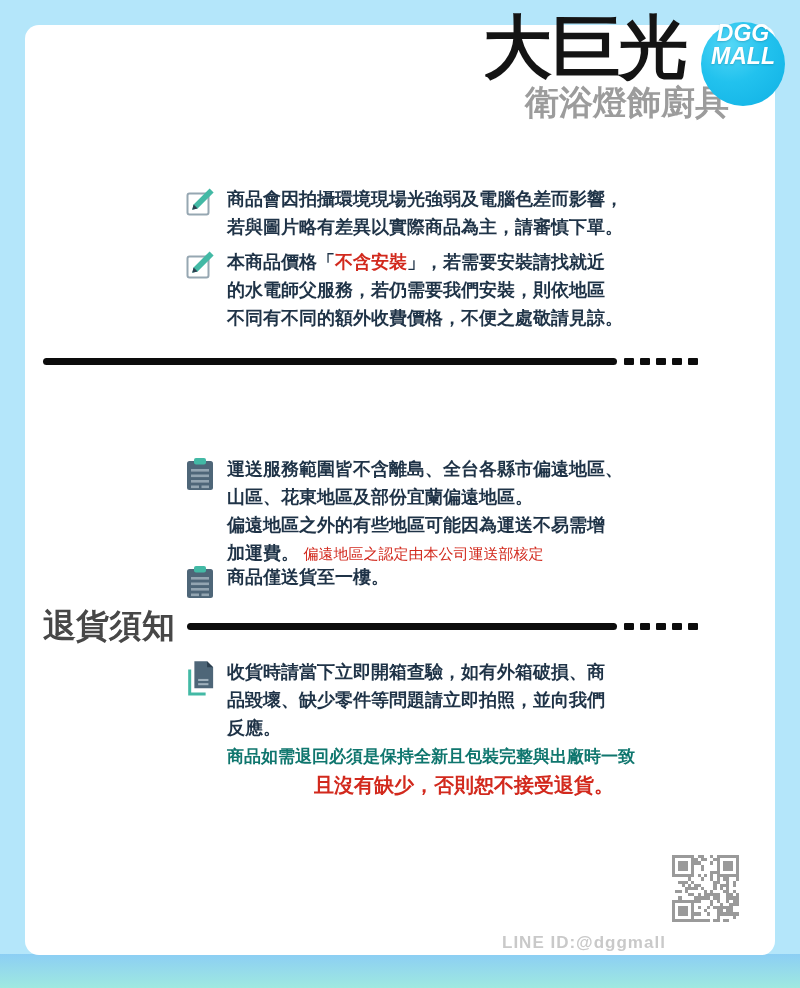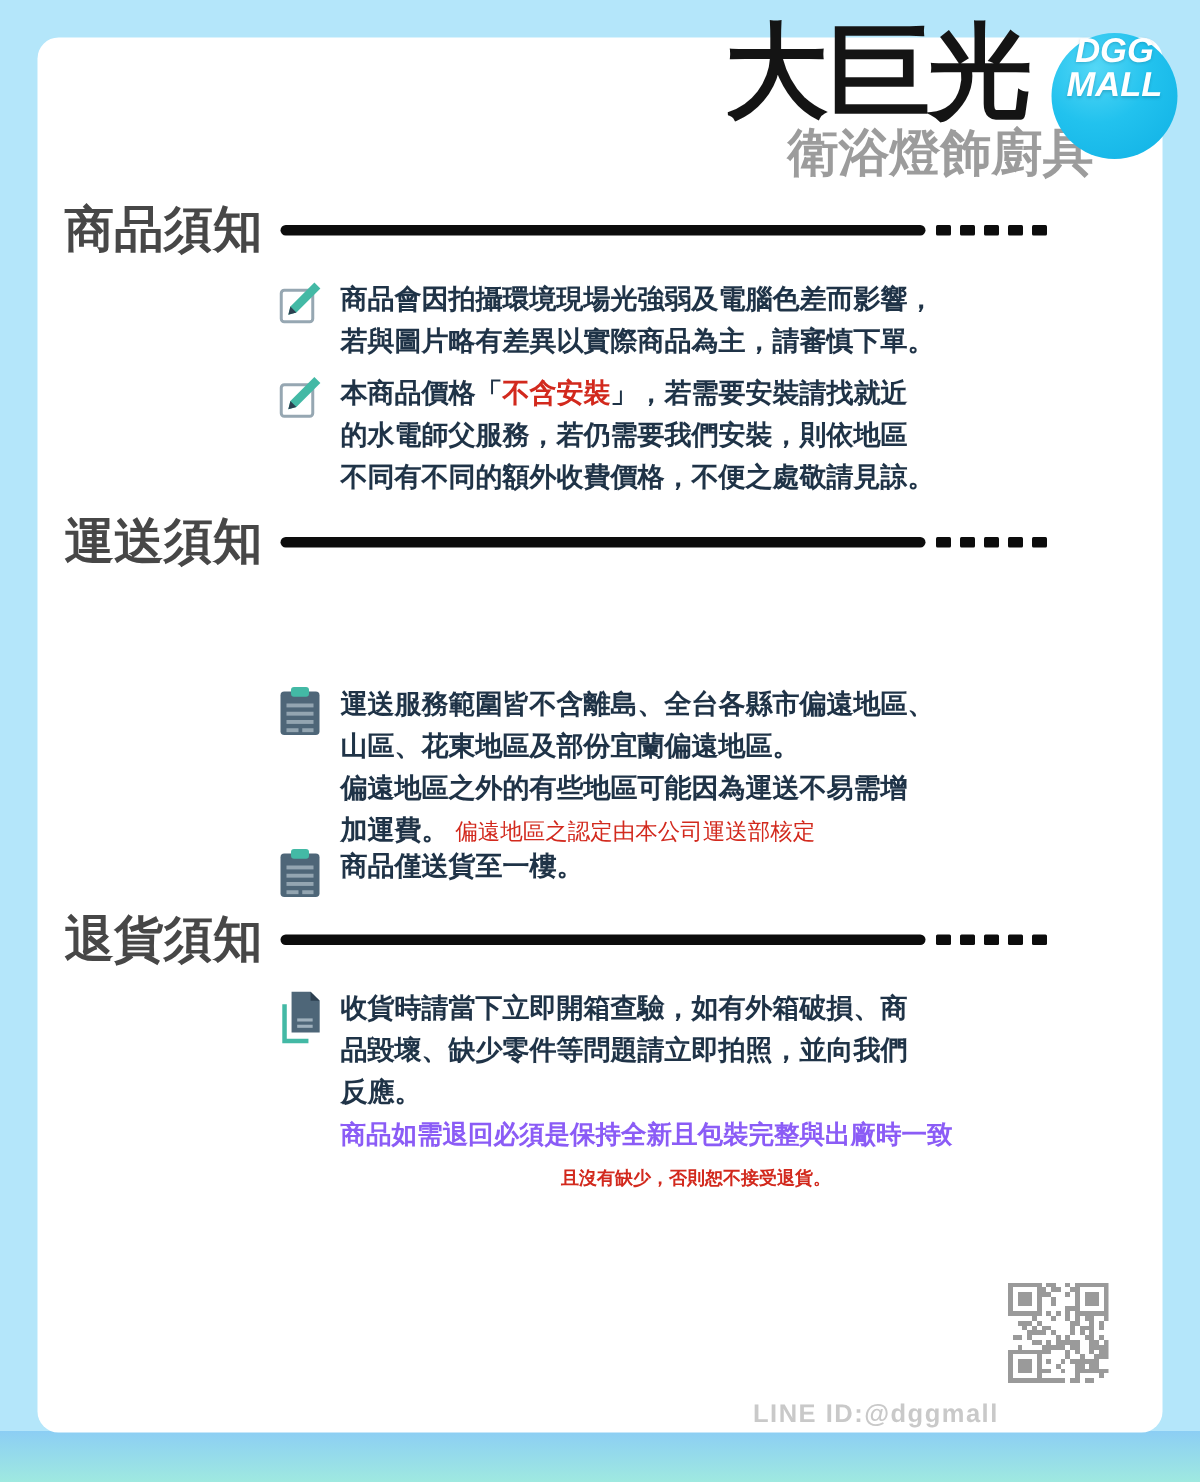--- a/index.html
+++ b/index.html
@@ -65,22 +65,22 @@
   }
   .red { color:#d2291d; }
   .ship-note {
     display:inline-block; vertical-align:top; position:relative; top:1px;
     margin-left:4px; font-family:"Liberation Serif", serif;
     font-size:13px; line-height:17px; font-weight:700; color:#d2291d;
     white-space:nowrap;
   }
   .ship-note span { display:block; }
   .small-note { font-size:15px; font-weight:400; color:#d2291d; white-space:nowrap; }
-  .ret-l1 { font-size:17px; font-weight:700; color:#8b5cf6; white-space:nowrap;text-align:center; }
-  .ret-l2 { display:block; font-size:12px; font-weight:700; color:#d2291d;
+  .ret-l1 { font-size:17px; font-weight:700; color:#0f766e; white-space:nowrap;text-align:center; }
+  .ret-l2 { display:block; font-size:20px; font-weight:700; color:#d2291d;
             text-align:center; padding-left:50px; }
 
   
   .line-id {
     position:absolute; left:477px; top:878px;
     font-size:17px; font-weight:700; color:#c9c9c9; letter-spacing:1px;
     white-space:nowrap;
     margin-top:30px;
   }
   .qr { position:absolute; left:647px; top:830px; width:67px; height:67px; }
@@ -93,31 +93,20 @@
 
   <div class="card">
 
     <div class="brand-name">大巨光</div>
     <div class="brand-tagline">衛浴燈飾廚具</div>
     <div class="badge">
         <span>DGG</span>
         <span>MALL</span>
       </div>
 
-    <div class="section-header" style="top:110px">
-      <span class="section-title">商品須知</span>
-      <span class="section-rule"></span>
-      <span class="section-dots">
-          <i></i>
-          <i></i>
-          <i></i>
-          <i></i>
-          <i></i>
-        </span>
-    </div>
 
     <div class="bullet" style="top:160px">
       <span class="bullet-icon"><svg width="30" height="32" viewBox="0 0 30 32">
             <rect x="2.5" y="6.5" width="21" height="21" rx="2" fill="#ffffff" stroke="#96a7b2" stroke-width="2"></rect>
             <path d="M24.6 1.4 L28.6 5.4 L12.6 21.4 L7.2 22.8 L8.6 17.4 Z" fill="#43b9a5"></path>
             <path d="M8.6 17.4 L12.6 21.4 L7.2 22.8 Z" fill="#2d4050"></path>
           </svg></span>
       <div class="bullet-text"><span>商品會因拍攝環境現場光強弱及電腦色差而影響，
 若與圖片略有差異以實際商品為主，請審慎下單。</span></div>
     </div>
@@ -127,21 +116,20 @@
             <rect x="2.5" y="6.5" width="21" height="21" rx="2" fill="#ffffff" stroke="#96a7b2" stroke-width="2"></rect>
             <path d="M24.6 1.4 L28.6 5.4 L12.6 21.4 L7.2 22.8 L8.6 17.4 Z" fill="#43b9a5"></path>
             <path d="M8.6 17.4 L12.6 21.4 L7.2 22.8 Z" fill="#2d4050"></path>
           </svg></span>
       <div class="bullet-text"><span>本商品價格「</span><span class="red">不含安裝</span><span>」，若需要安裝請找就近
 的水電師父服務，若仍需要我們安裝，則依地區
 不同有不同的額外收費價格，不便之處敬請見諒。</span></div>
     </div>
 
     <div class="section-header" style="top:318px">
-      <span class="section-title">運送須知</span>
       <span class="section-rule"></span>
       <span class="section-dots">
           <i></i>
           <i></i>
           <i></i>
           <i></i>
           <i></i>
         </span>
     </div>
 

